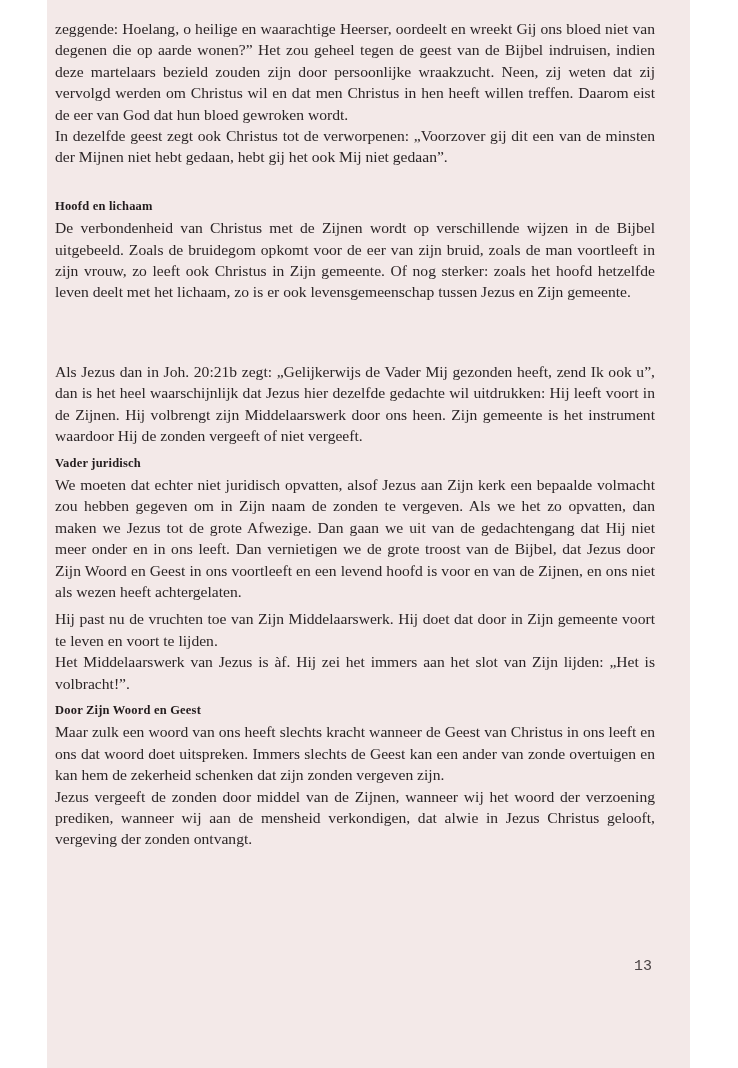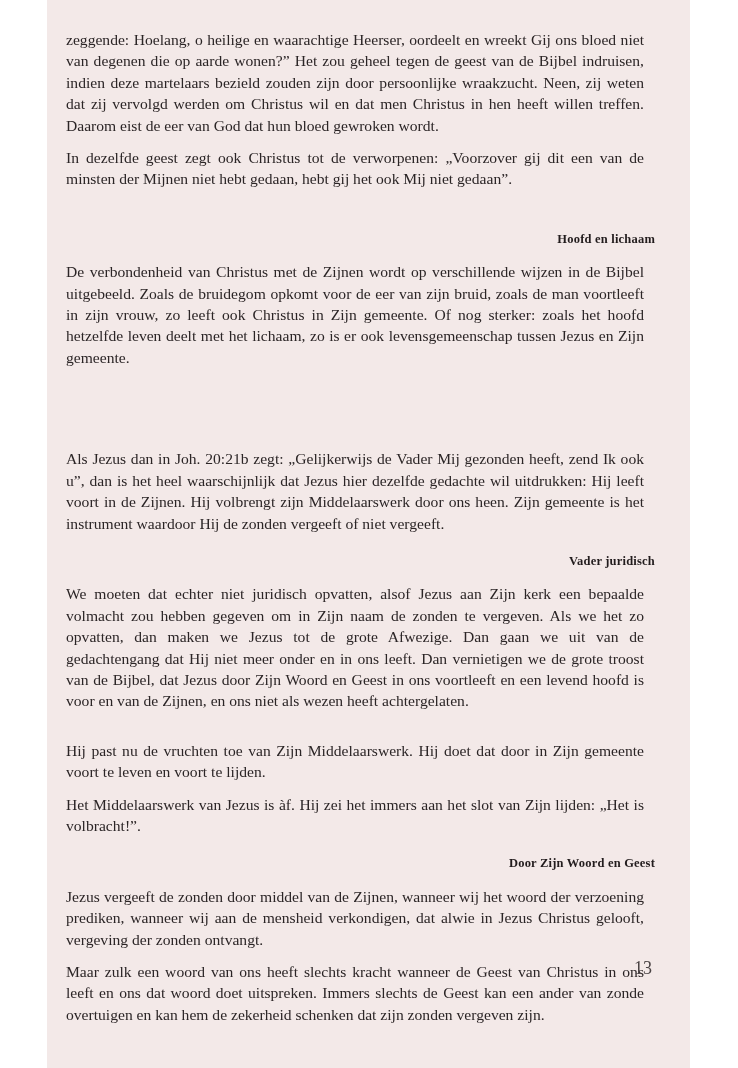--- a/index.html
+++ b/index.html
@@ -9,34 +9,34 @@
     background: #f3e9e8;
   }
   .content {
     position: absolute; left: 8px; top: 18px; width: 600px;
     font-family: "Liberation Serif", "DejaVu Serif", serif;
     color: #2b2526;
     font-size: 15.6px;
     line-height: 21.4px;
     text-align: justify;
   }
-  .para { margin: 11px; }
+  .para { margin: 0; }
   .heading {
-    margin: 0; text-align: right;
+    margin: 0; 
     font-family: "Liberation Serif", "DejaVu Serif", serif;
     font-weight: bold; font-size: 12.5px; letter-spacing: 0.2px;
     color: #221c1d;
   }
   .gap-big { height: 28px; }
   .gap-huge { height: 58px; }
   .gap-small { height: 6px; }
   .page-number {
     position: absolute; right: 38px; top: 958px;
-    font-family: Liberation Serif, serif;
-    font-size: 18px; color: #4a4344;
+    font-family: Liberation Mono, monospace;
+    font-size: 15px; color: #4a4344;
   }
 </style>
 </head>
 <body>
 
 <div class="page">
   <div class="content">
     <p class="para">zeggende: Hoelang, o heilige en waarachtige Heerser, oordeelt en wreekt Gij ons bloed niet van degenen die op aarde wonen?” Het zou geheel tegen de geest van de Bijbel indruisen, indien deze martelaars bezield zouden zijn door persoonlijke wraakzucht. Neen, zij weten dat zij vervolgd werden om Christus wil en dat men Christus in hen heeft willen treffen. Daarom eist de eer van God dat hun bloed gewroken wordt.</p>
     <p class="para">In dezelfde geest zegt ook Christus tot de verworpenen: „Voorzover gij dit een van de minsten der Mijnen niet hebt gedaan, hebt gij het ook Mij niet gedaan”.</p>
     <div class="gap-big"></div>
@@ -45,17 +45,17 @@
     <div class="gap-huge"></div>
     <p class="para">Als Jezus dan in Joh. 20:21b zegt: „Gelijkerwijs de Vader Mij gezonden heeft, zend Ik ook u”, dan is het heel waarschijnlijk dat Jezus hier dezelfde gedachte wil uitdrukken: Hij leeft voort in de Zijnen. Hij volbrengt zijn Middelaarswerk door ons heen. Zijn gemeente is het instrument waardoor Hij de zonden vergeeft of niet vergeeft.</p>
     <div class="gap-small"></div>
     <p class="heading">Vader juridisch</p>
     <p class="para">We moeten dat echter niet juridisch opvatten, alsof Jezus aan Zijn kerk een bepaalde volmacht zou hebben gegeven om in Zijn naam de zonden te vergeven. Als we het zo opvatten, dan maken we Jezus tot de grote Afwezige. Dan gaan we uit van de gedachtengang dat Hij niet meer onder en in ons leeft. Dan vernietigen we de grote troost van de Bijbel, dat Jezus door Zijn Woord en Geest in ons voortleeft en een levend hoofd is voor en van de Zijnen, en ons niet als wezen heeft achtergelaten.</p>
     <div class="gap-small"></div>
     <p class="para">Hij past nu de vruchten toe van Zijn Middelaarswerk. Hij doet dat door in Zijn gemeente voort te leven en voort te lijden.</p>
     <p class="para">Het Middelaarswerk van Jezus is àf. Hij zei het immers aan het slot van Zijn lijden: „Het is volbracht!”.</p>
     <div class="gap-small"></div>
     <p class="heading">Door Zijn Woord en Geest</p>
+    <p class="para">Maar zulk een woord van ons heeft slechts kracht wanneer de Geest van Christus in ons leeft en ons dat woord doet uitspreken. Immers slechts de Geest kan een ander van zonde overtuigen en kan hem de zekerheid schenken dat zijn zonden vergeven zijn.</p>
     <p class="para">Jezus vergeeft de zonden door middel van de Zijnen, wanneer wij het woord der verzoening prediken, wanneer wij aan de mensheid verkondigen, dat alwie in Jezus Christus gelooft, vergeving der zonden ontvangt.</p>
-    <p class="para">Maar zulk een woord van ons heeft slechts kracht wanneer de Geest van Christus in ons leeft en ons dat woord doet uitspreken. Immers slechts de Geest kan een ander van zonde overtuigen en kan hem de zekerheid schenken dat zijn zonden vergeven zijn.</p>
   </div>
   <div class="page-number">13</div>
 </div>
 
 </body></html>

